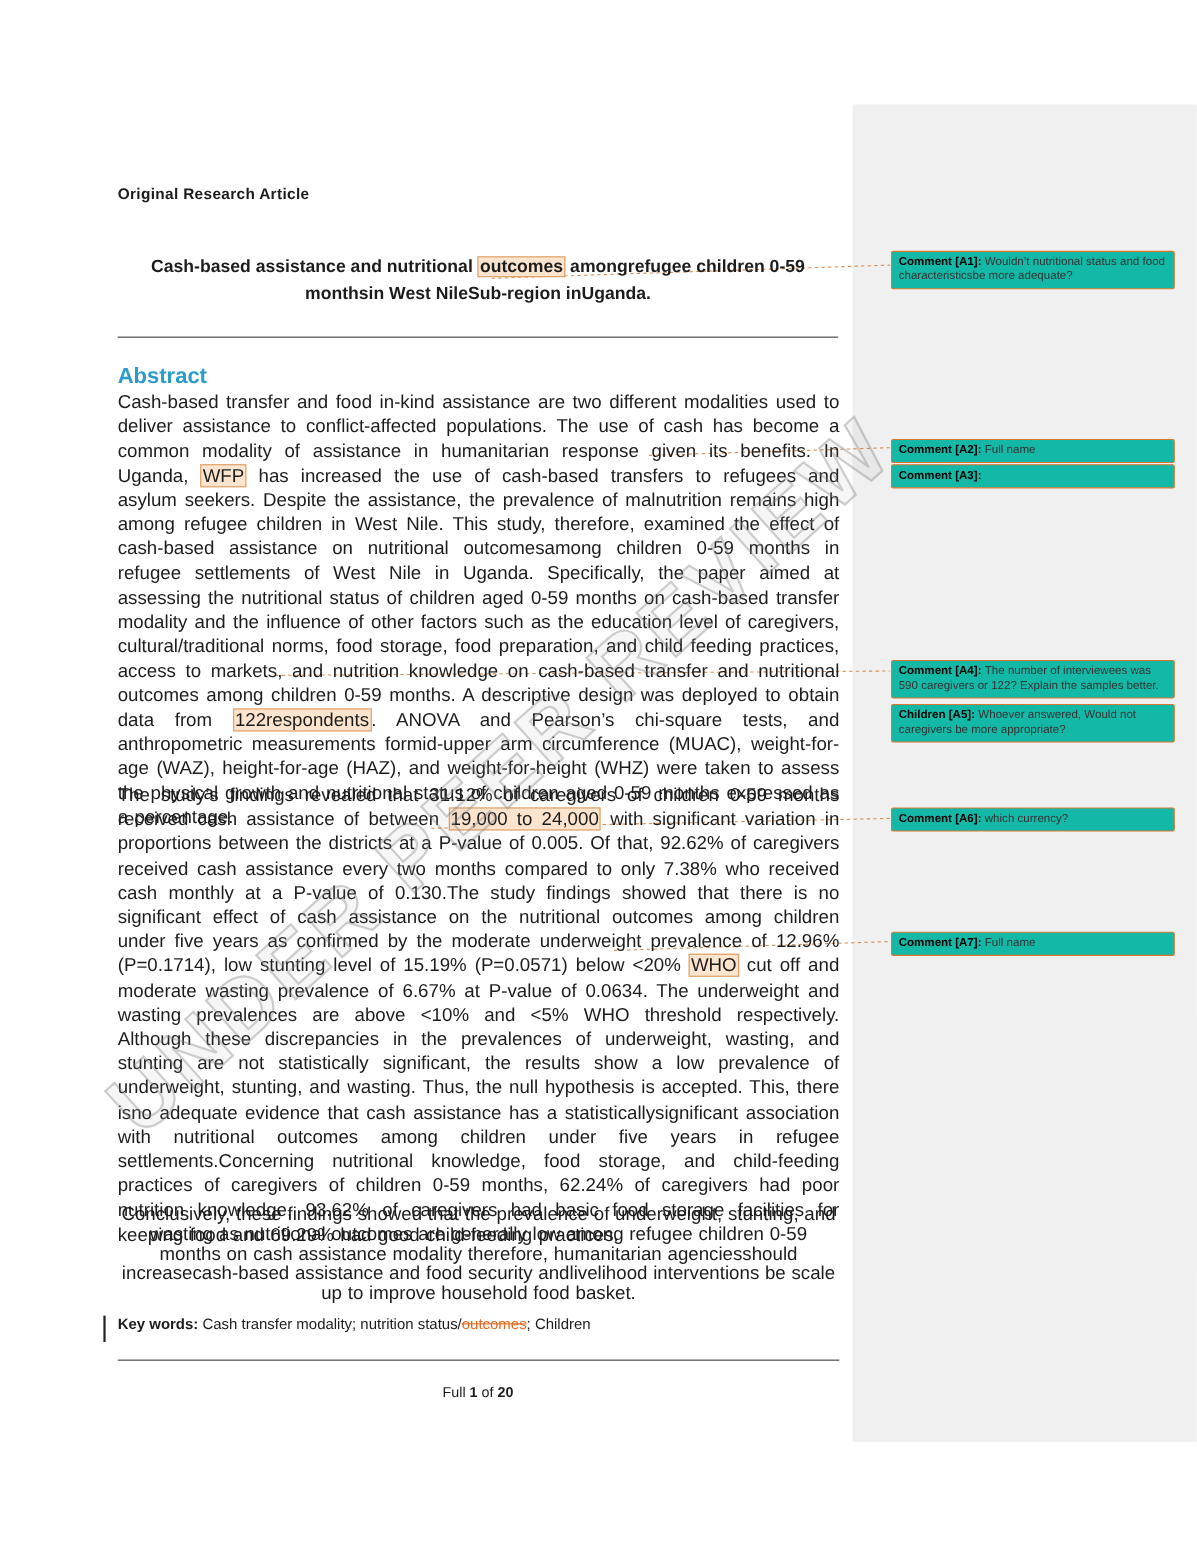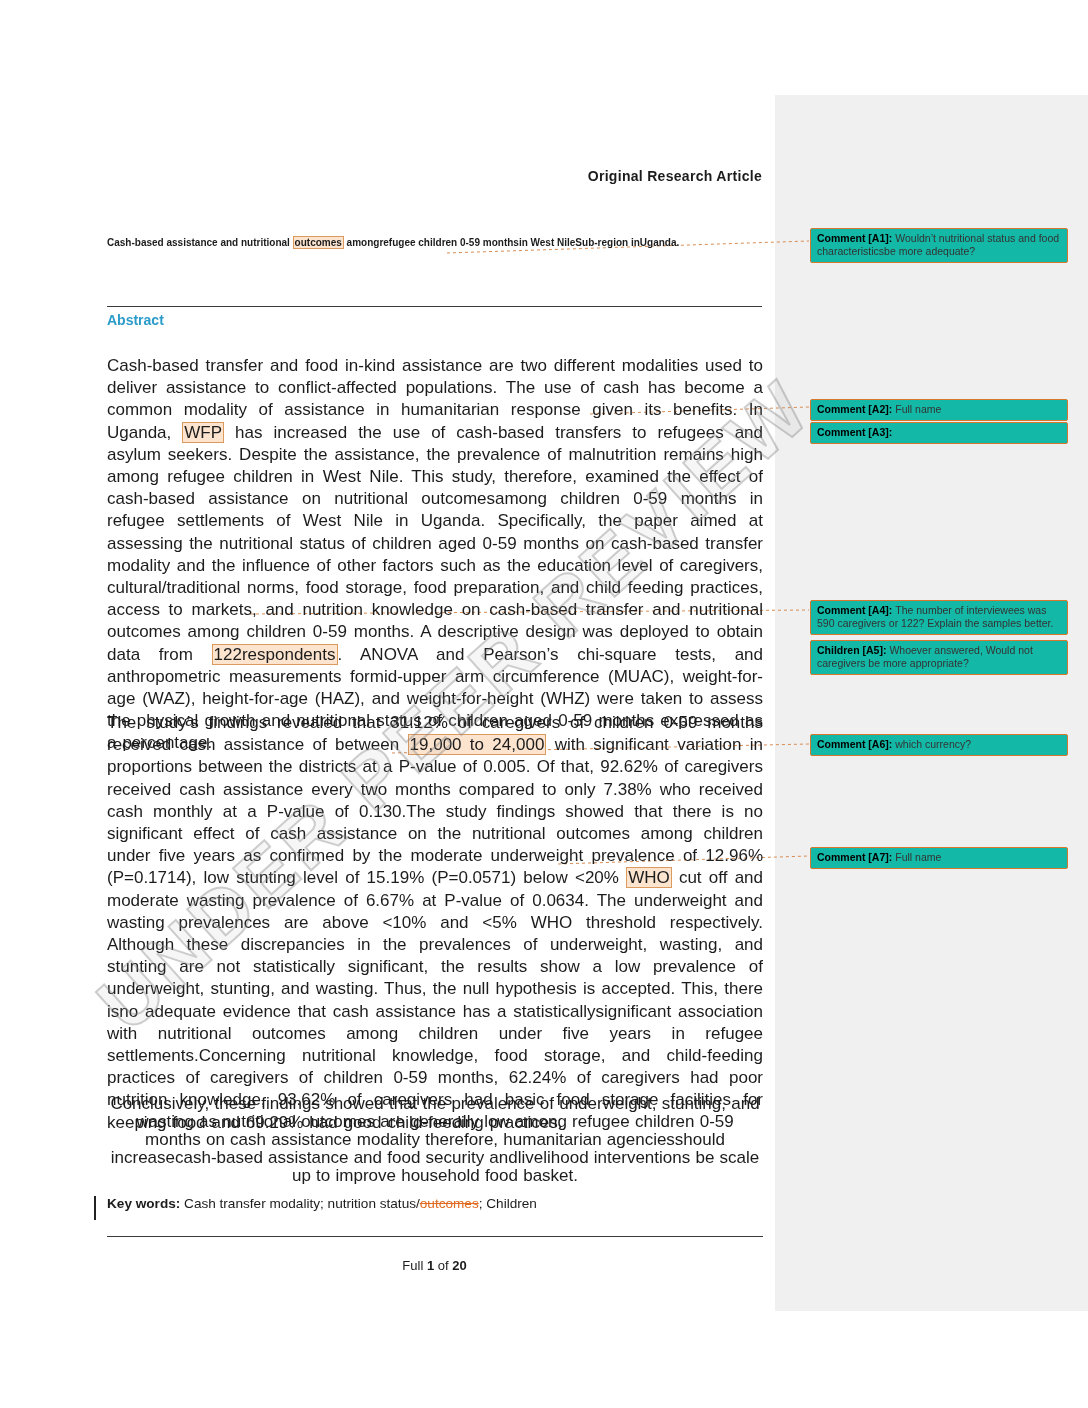--- a/index.html
+++ b/index.html
@@ -11,29 +11,29 @@
     color:#1c1c1c;
     overflow:hidden;
   }
   .comment-panel {
     position:absolute; left:775px; top:95px; width:313px; height:1216px;
     background:#f0f0f0;
   }
   .block { position:absolute; }
   .article-type {
     top:168px; left:107px; width:655px;
-    text-align:right; font-weight:bold; font-size:14px; letter-spacing:0.3px;
+    text-align:left; font-weight:bold; font-size:14px; letter-spacing:0.3px;
   }
   .paper-title {
     top:230px; left:107px; width:655px;
-    text-align:left; font-weight:bold; font-size:10px; line-height:25px;
+    text-align:center; font-weight:bold; font-size:16px; line-height:25px;
   }
   .rule-top { top:306px; left:107px; width:655px; border-top:1.5px solid #3a3a3a; }
   .abstract-heading {
-    top:312px; left:107px; font-size:14px; font-weight:bold; color:#2b9bc9;
+    top:331px; left:107px; font-size:20px; font-weight:bold; color:#2b9bc9;
   }
   .para {
     left:107px; width:656px; font-size:17px; line-height:22.2px;
     text-align:justify; word-spacing:1.2px;
   }
   .p1 { top:355px; }
   .p2 { top:712px; }
   .p3 { top:1095px; text-align:center; line-height:18px; word-spacing:0.5px; }
   .hl {
     background:#fce4cf; border:1px solid #dd9a5f; padding:0 1px;

